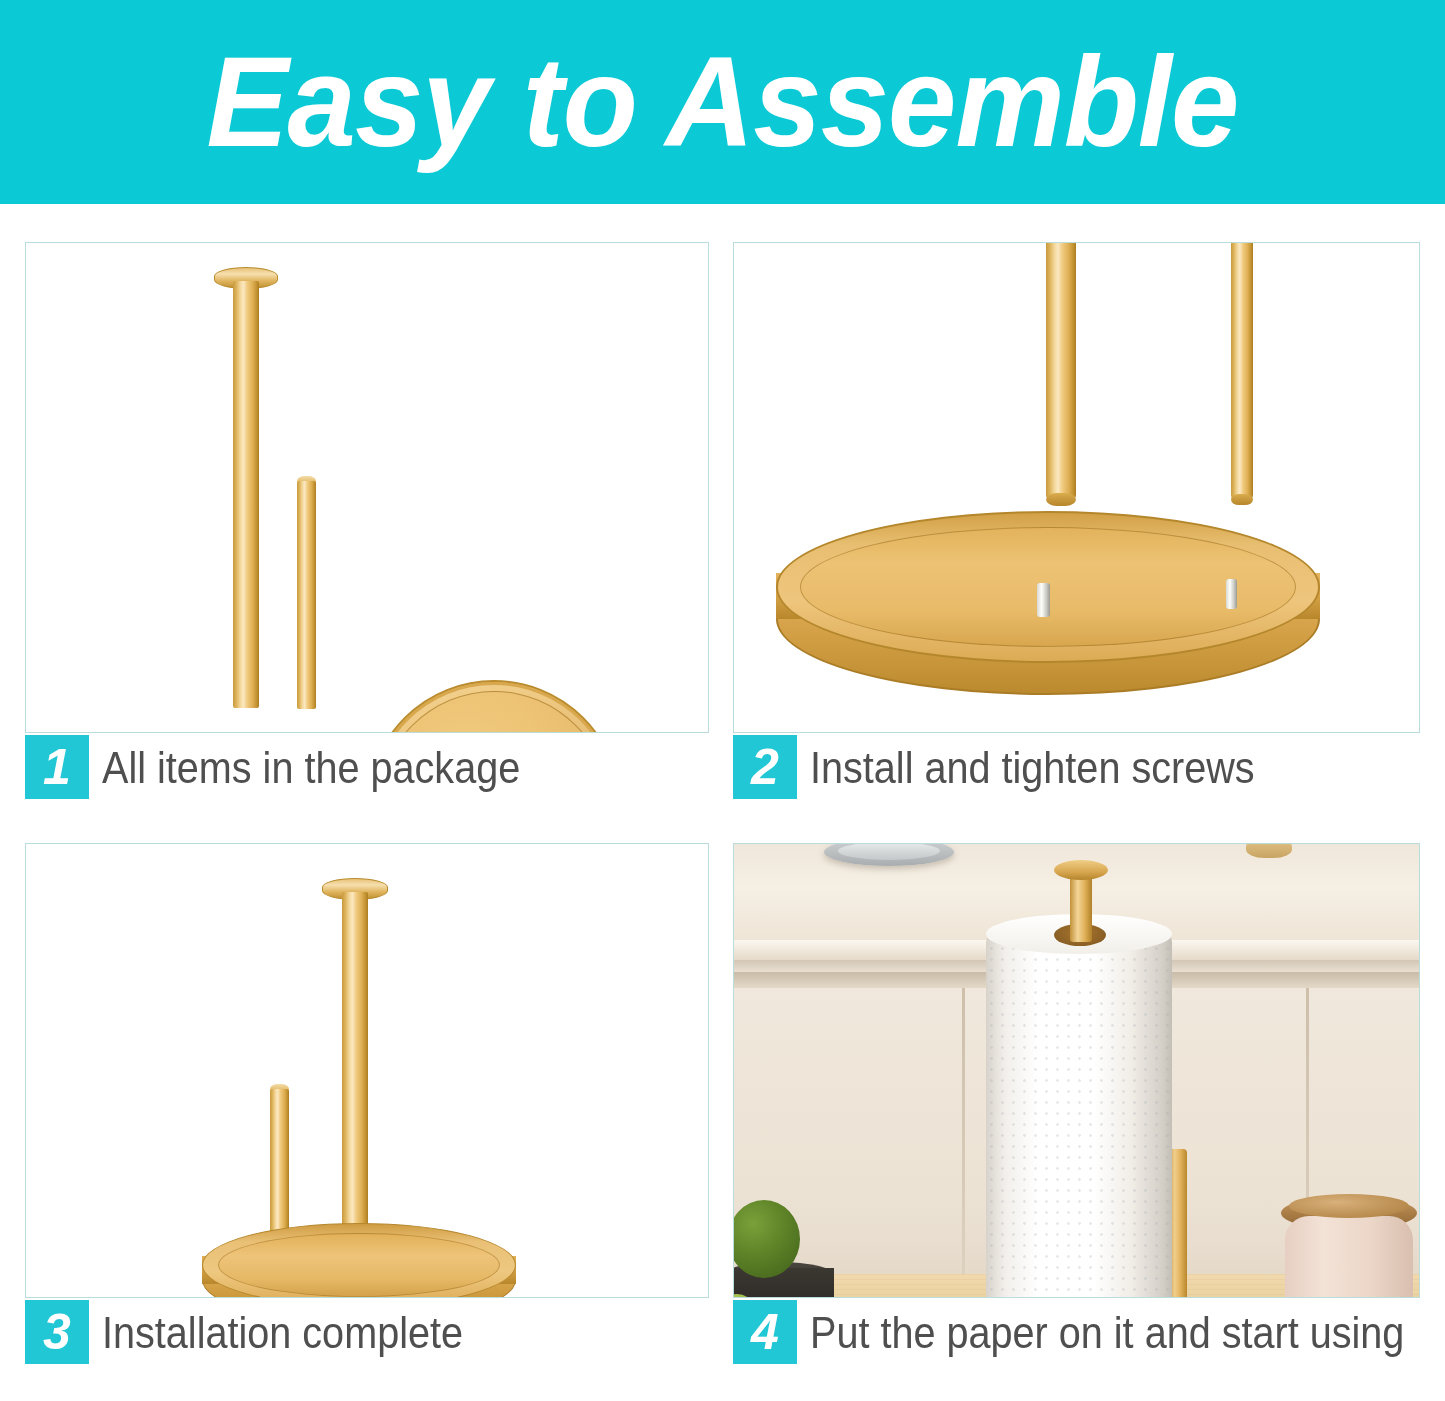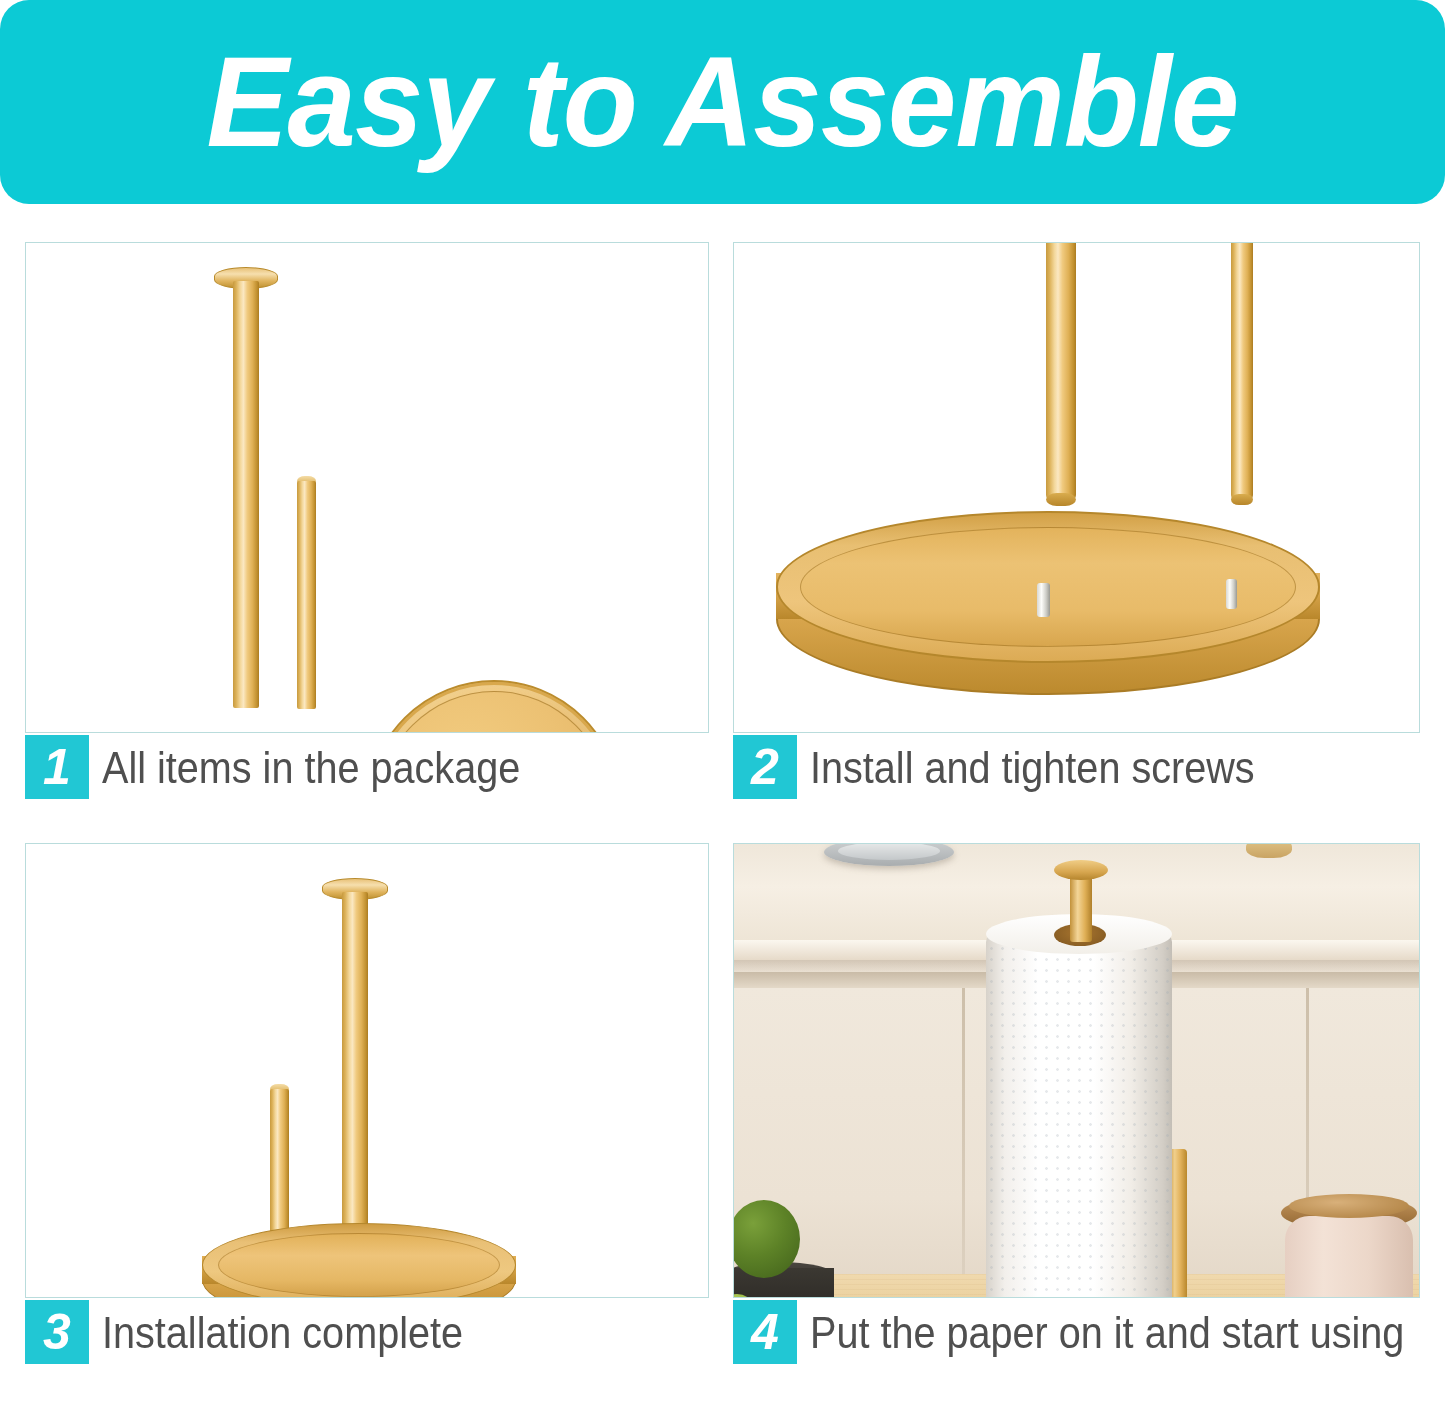--- a/index.html
+++ b/index.html
@@ -19,21 +19,20 @@
   .banner {
     position: absolute;
     left: 0;
     top: 0;
     width: 1445px;
     height: 204px;
     background: #0ccad5;
     display: flex;
     align-items: center;
     justify-content: center;
-    border-radius: 29px;
   }
   .banner-title {
     color: #ffffff;
     font-family: "Liberation Sans", sans-serif;
     font-weight: bold;
     font-style: italic;
     font-size: 128px;
     letter-spacing: -1px;
     line-height: 1;
     white-space: nowrap;

